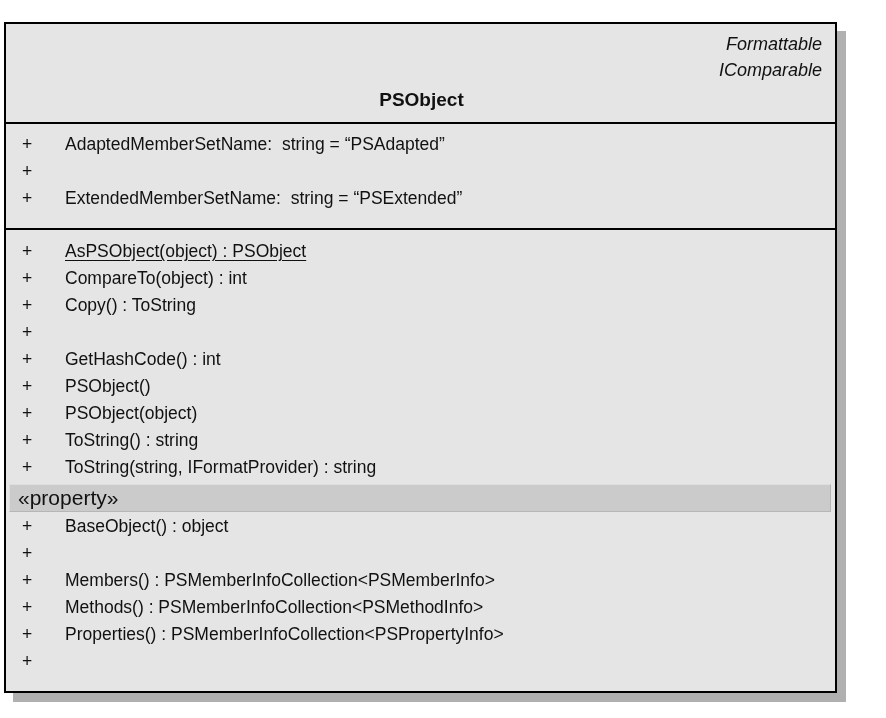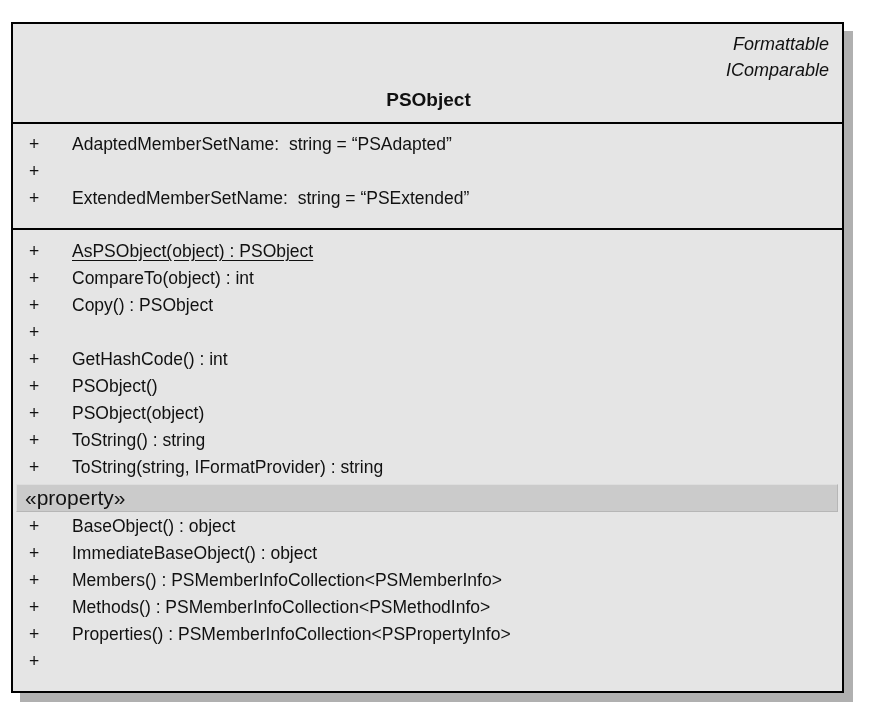--- a/index.html
+++ b/index.html
@@ -10,21 +10,21 @@
   }
   .canvas {
     position: relative;
     width: 886px;
     height: 718px;
     background: #ffffff;
     overflow: hidden;
   }
   .uml-class-box {
     position: absolute;
-    left: 11px;
+    left: 4px;
     top: 22px;
     width: 833px;
     height: 671px;
     box-sizing: border-box;
     border: 2px solid var(--border-color, #000000);
     background: var(--box-fill, #e5e5e5);
     box-shadow: 9px 9px 0 0 var(--shadow-color, #b0b0b0);
     display: flex;
     flex-direction: column;
     color: #111111;
@@ -137,21 +137,21 @@
       <div class="member-row">
         <span class="vis">+</span>
         <span class="member-text static">AsPSObject(object) : PSObject</span>
       </div>
       <div class="member-row">
         <span class="vis">+</span>
         <span class="member-text">CompareTo(object) : int</span>
       </div>
       <div class="member-row">
         <span class="vis">+</span>
-        <span class="member-text">Copy() : PSObject</span>
+        <span class="member-text">Copy() : ToString</span>
       </div>
       <div class="member-row">
         <span class="vis">+</span>
       </div>
       <div class="member-row">
         <span class="vis">+</span>
         <span class="member-text">GetHashCode() : int</span>
       </div>
       <div class="member-row">
         <span class="vis">+</span>
@@ -173,21 +173,20 @@
       <div class="stereotype-bar">
         <span>«property»</span>
       </div>
 
       <div class="member-row">
         <span class="vis">+</span>
         <span class="member-text">BaseObject() : object</span>
       </div>
       <div class="member-row">
         <span class="vis">+</span>
-        <span class="member-text">ImmediateBaseObject() : object</span>
       </div>
       <div class="member-row">
         <span class="vis">+</span>
         <span class="member-text">Members() : PSMemberInfoCollection&lt;PSMemberInfo&gt;</span>
       </div>
       <div class="member-row">
         <span class="vis">+</span>
         <span class="member-text">Methods() : PSMemberInfoCollection&lt;PSMethodInfo&gt;</span>
       </div>
       <div class="member-row">

